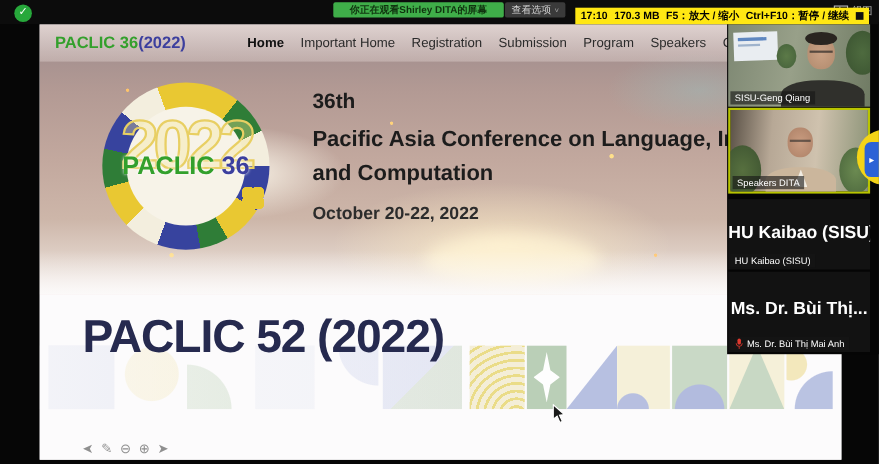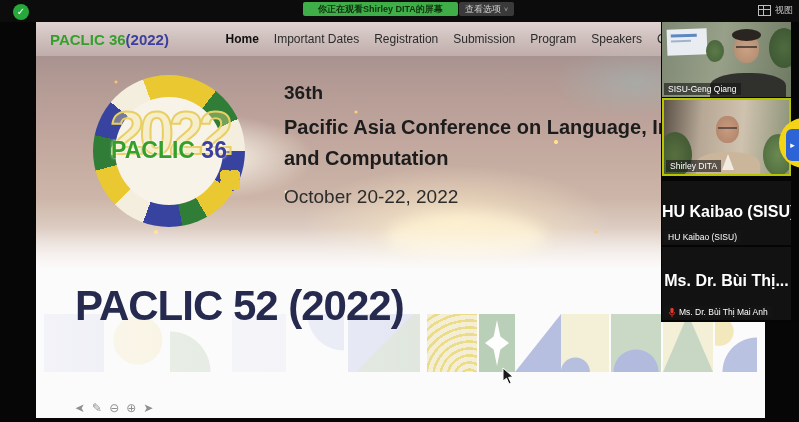--- a/index.html
+++ b/index.html
@@ -53,21 +53,21 @@
   .site-logo{margin-left:14px;font-size:15px;font-weight:800;letter-spacing:0;white-space:nowrap;}
   .site-logo .lg-green{color:var(--accent_green,#33a02c);}
   .site-logo .lg-blue{color:var(--accent_indigo,#3c3f9e);}
   .nav-links{margin-left:auto;display:flex;gap:15px;font-size:12px;color:#2b2b2b;padding-right:50px;white-space:nowrap;}
   .nav-links span{cursor:pointer;}
   .nav-links .active{font-weight:bold;color:#101010;}
   
   .hero-text{position:absolute;left:231px;top:56px;z-index:3;white-space:nowrap;margin-left:17px;}
   .ordinal{font-size:19px;font-weight:800;color:#1c1c1c;margin-top:4px;}
   .conf-title{font-size:20px;font-weight:800;color:#1c1c1c;line-height:1.55;margin-top:8px;}
-  .conf-dates{font-size:19px;color:#2c2c2c;margin-top:12px;font-weight:400;}
+  .conf-dates{font-size:16px;color:#2c2c2c;margin-top:12px;font-weight:700;}
   
   .badge-wrap{position:absolute;left:57px;top:53px;width:152px;height:152px;z-index:3;}
   .badge-ring{position:absolute;inset:0;border-radius:50%;
     background:conic-gradient(from 10deg,
       #e9c832 0 28deg,#2f7d37 28deg 55deg,#f3eede 55deg 80deg,#37439e 80deg 112deg,
       #e9c832 112deg 140deg,#2f7d37 140deg 160deg,#37439e 160deg 190deg,#f3eede 190deg 215deg,
       #e9c832 215deg 245deg,#2f7d37 245deg 272deg,#37439e 272deg 300deg,#f3eede 300deg 330deg,#e9c832 330deg 360deg);}
   .badge-inner{position:absolute;inset:22px;border-radius:50%;background:#f7f3e8;}
   .badge-year{position:absolute;left:0;right:0;top:22px;text-align:center;font-size:62px;font-weight:800;
     letter-spacing:-5px;color:rgba(244,228,150,0.35);-webkit-text-stroke:2px #e8cf63;}
@@ -157,20 +157,27 @@
   .blue-tab{position:absolute;left:786px;top:129px;width:13px;height:32px;background:var(--tab_blue,#2c63d6);
     border-radius:6px 0 0 6px;z-index:56;color:#fff;font-size:9px;line-height:32px;text-align:center;cursor:pointer;}
 </style>
 </head>
 <body>
 
 <div class="topbar">
   <div class="shield">✓</div>
   <div class="watch-badge">你正在观看Shirley DITA的屏幕</div>
   <div class="opts-btn"><span>查看选项</span><span class="chev">˅</span></div>
+  <div class="stats-bar">
+    <span>17:10</span>
+    <span>170.3 MB</span>
+    <span>F5：放大 / 缩小</span>
+    <span>Ctrl+F10：暂停 / 继续</span>
+    <span class="stop-sq"></span>
+  </div>
   <div class="view-btn">
     <span class="grid-ico"></span>
     <span>视图</span>
   </div>
 </div>
 
 <div class="webpage">
   <div class="hero">
     <div class="building-glow"></div>
     <div class="hero-text">
@@ -187,21 +194,21 @@
       <div class="badge-year">2022</div>
       <div class="badge-name"><span class="bn-green">PACLIC</span> <span class="bn-blue">36</span></div>
       <div class="clover"></div>
     </div>
   </div>
 
   <div class="site-nav">
     <div class="site-logo"><span class="lg-green">PACLIC 36</span><span class="lg-blue">(2022)</span></div>
     <div class="nav-links">
       <span class="active">Home</span>
-      <span>Important Dates</span>
+      <span>Important Home</span>
       <span>Registration</span>
       <span>Submission</span>
       <span>Program</span>
       <span>Speakers</span>
       <span>Committee</span>
     </div>
   </div>
 
   <div class="white-section">
     <div class="page-heading">PACLIC 52 (2022)</div>
@@ -254,21 +261,21 @@
         <span>SISU-Geng Qiang</span>
       </div>
   </div>
 
   <div class="tile t2">
     <div class="plant p2a"></div>
     <div class="plant p2b"></div>
     <div class="body2"></div>
     <div class="head h2"></div>
     <div class="chip">
-        <span>Shirley DITA</span>
+        <span>Speakers DITA</span>
       </div>
   </div>
 
   <div class="tile t3">
     <div class="big-name">HU Kaibao (SISU)</div>
     <div class="chip">
         <span>HU Kaibao (SISU)</span>
       </div>
   </div>
 

